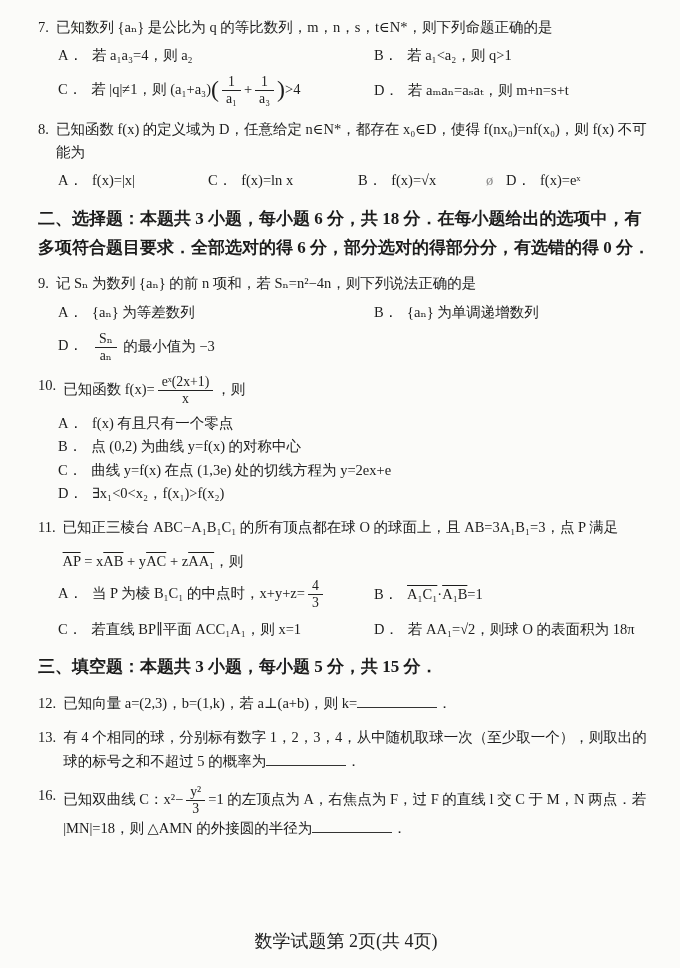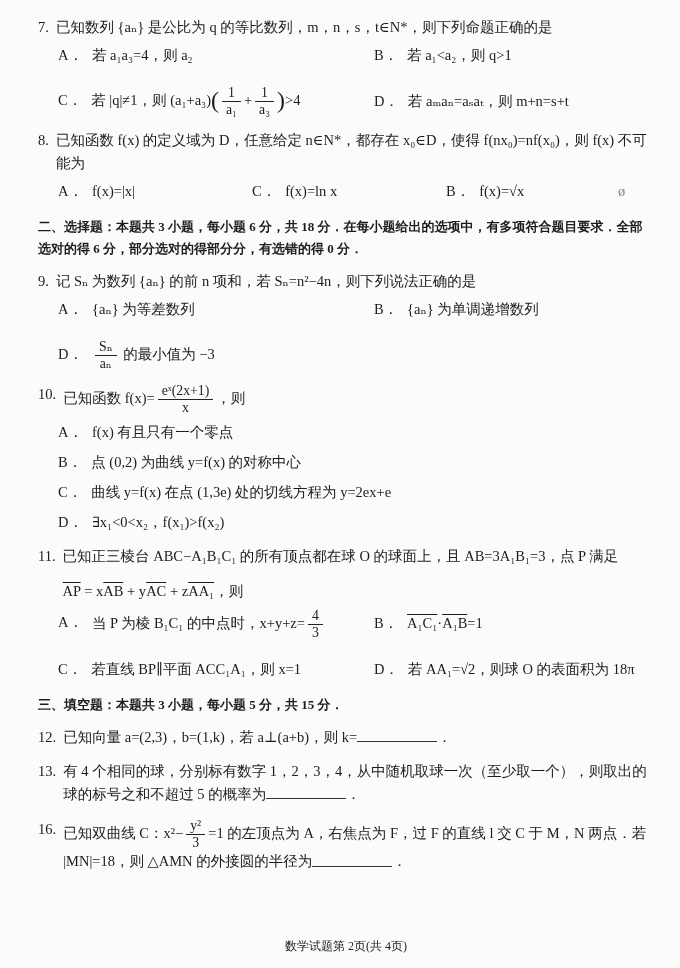--- a/index.html
+++ b/index.html
@@ -9,34 +9,34 @@
     font-family:"Liberation Serif","DejaVu Serif",serif;
     font-size:14.5px;color:#1c1c1c;line-height:1.6;
     display:flex;flex-direction:column;overflow:hidden;background:#fbfbf9;
   }
   .content{flex:1;}
   .q{margin-bottom:11px;}
   .stem{display:flex;}
   .qnum{flex:0 0 auto;margin-right:7px;}
   .qtext{flex:1;}
   .opts{margin:5px 0 2px 20px;}
-  .grid2{display:grid;grid-template-columns:53% 47%;row-gap:18px;align-items:center;}
-  .grid4{display:grid;grid-template-columns:150px 150px 128px 20px auto;align-items:center;gap:44px;}
+  .grid2{display:grid;grid-template-columns:53% 47%;row-gap:7px;align-items:center;}
+  .grid4{display:grid;grid-template-columns:150px 150px 128px 20px auto;align-items:center;}
   .opt{white-space:nowrap;}
   .olabel{margin-right:9px;}
   .frac{display:inline-flex;flex-direction:column;text-align:center;vertical-align:middle;margin:0 3px;line-height:1.15;font-size:0.95em;}
   .frac .fnum{display:block;border-bottom:1px solid #222;padding:0 4px;}
   .frac .fden{display:block;padding:0 4px;}
   .vec{text-decoration:overline;}
   .bigp{font-size:1.65em;font-weight:300;vertical-align:middle;line-height:1;}
   .blank{display:inline-block;width:80px;border-bottom:1px solid #333;height:1.05em;vertical-align:baseline;}
-  .sechead{font-weight:bold;margin:12px 0 10px 0;font-size:13px;line-height:1.7;}
+  .sechead{font-weight:bold;margin:12px 0 10px 0;font-size:17px;line-height:1.7;}
   .faint{color:#888;}
   .stemline2{margin-top:11px;}
-  .footer{text-align:center;font-size:12px;margin-top:14px;color:#222;}
+  .footer{text-align:center;font-size:18px;margin-top:14px;color:#222;}
 </style>
 </head>
 <body>
 
 <div class="page">
 <div class="content">
 
   <section class="q">
     <div class="stem">
       <span class="qnum">7.</span>
@@ -94,21 +94,21 @@
   <section class="q">
     <div class="stem">
       <span class="qnum">10.</span>
       <div class="qtext">
         <span>已知函数 f(x)=</span><span class="frac">
               <span class="fnum">eˣ(2x+1)</span>
               <span class="fden">x</span>
             </span><span>，则</span>
       </div>
     </div>
-    <div class="opts" style="display:flex;flex-direction:column;gap:7px;">
+    <div class="opts" style="display:flex;flex-direction:column;">
       <div class="opt"><span class="olabel">A．</span><span>f(x) 有且只有一个零点</span></div>
       <div class="opt"><span class="olabel">B．</span><span>点 (0,2) 为曲线 y=f(x) 的对称中心</span></div>
       <div class="opt"><span class="olabel">C．</span><span>曲线 y=f(x) 在点 (1,3e) 处的切线方程为 y=2ex+e</span></div>
       <div class="opt"><span class="olabel">D．</span><span>∃x₁&lt;0&lt;x₂，f(x₁)&gt;f(x₂)</span></div>
     </div>
   </section>
 
   <section class="q">
     <div class="stem">
       <span class="qnum">11.</span>

